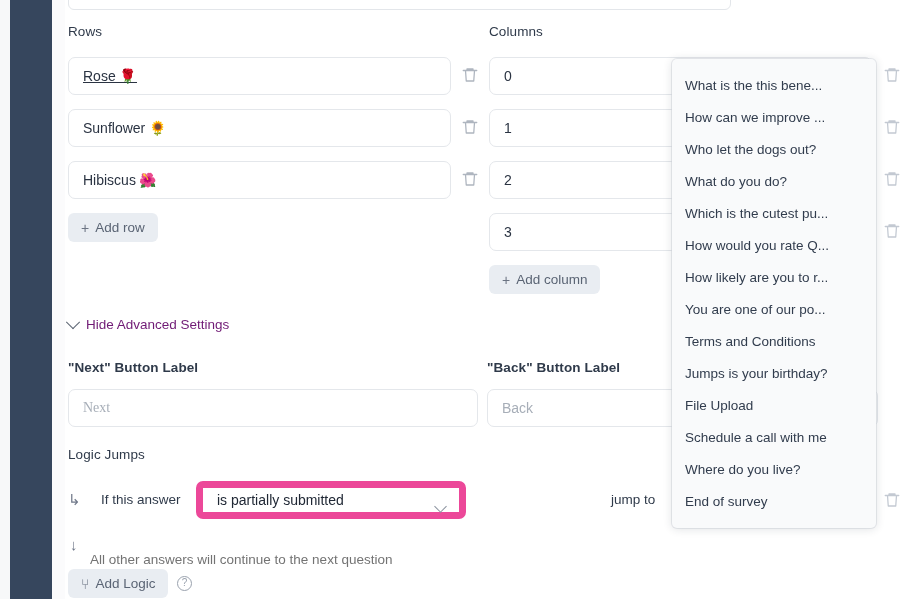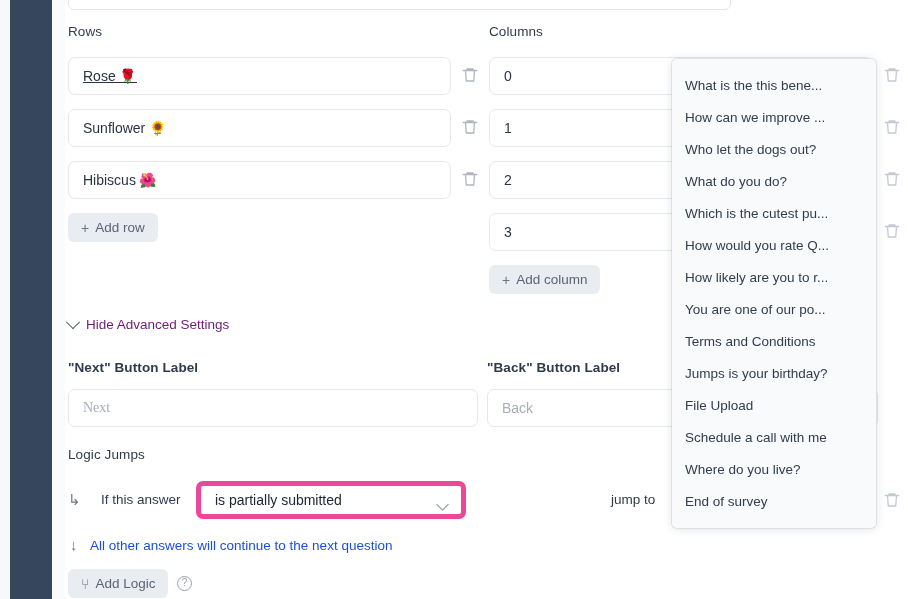--- a/index.html
+++ b/index.html
@@ -139,21 +139,21 @@
   }
   .logic-text {
     position: absolute;
     font-size: 13.5px;
     color: #2f3a4a;
     white-space: nowrap;
   }
   .select-box {
     position: absolute;
     height: 38px;
-    border: 5px solid #ec4899;
+    border: 7px solid #ec4899;
     border-radius: 7px;
     background: #ffffff;
     display: flex;
     align-items: center;
     padding: 0 14px;
     font-size: 14px;
     color: #202835;
     cursor: pointer;
   }
   .select-chev {
@@ -298,21 +298,21 @@
 
     <div class="logic-text" style="left:546px; top:492px;text-align:center;">jump to</div>
 
     <div class="trash" style="left:818px; top:491px;">
       <svg viewBox="0 0 24 24" fill="none" stroke="#c3c9d2" stroke-width="1.7" stroke-linecap="round" stroke-linejoin="round">
         <path d="M3 6h18M8 6V4h8v2M6 6l1 14h10l1-14"></path>
       </svg>
     </div>
 
     <div class="logic-arrow" style="left:5px; top:537px;">↓</div>
-    <div class="logic-text" style="left:25px; top:538px; color:#1d4ed8;">All other answers will continue to the next question</div>
+    <div class="logic-text" style="left:25px; top:552px; color:#737373;">All other answers will continue to the next question</div>
 
     <div class="pill" style="left:3px; top:569px;">
       <span class="plus">⑂</span>
       <span>Add Logic</span>
     </div>
     <div class="help-icon" style="left:112px; top:576px;">?</div>
 
   </div>
 
   <div class="dropdown">

